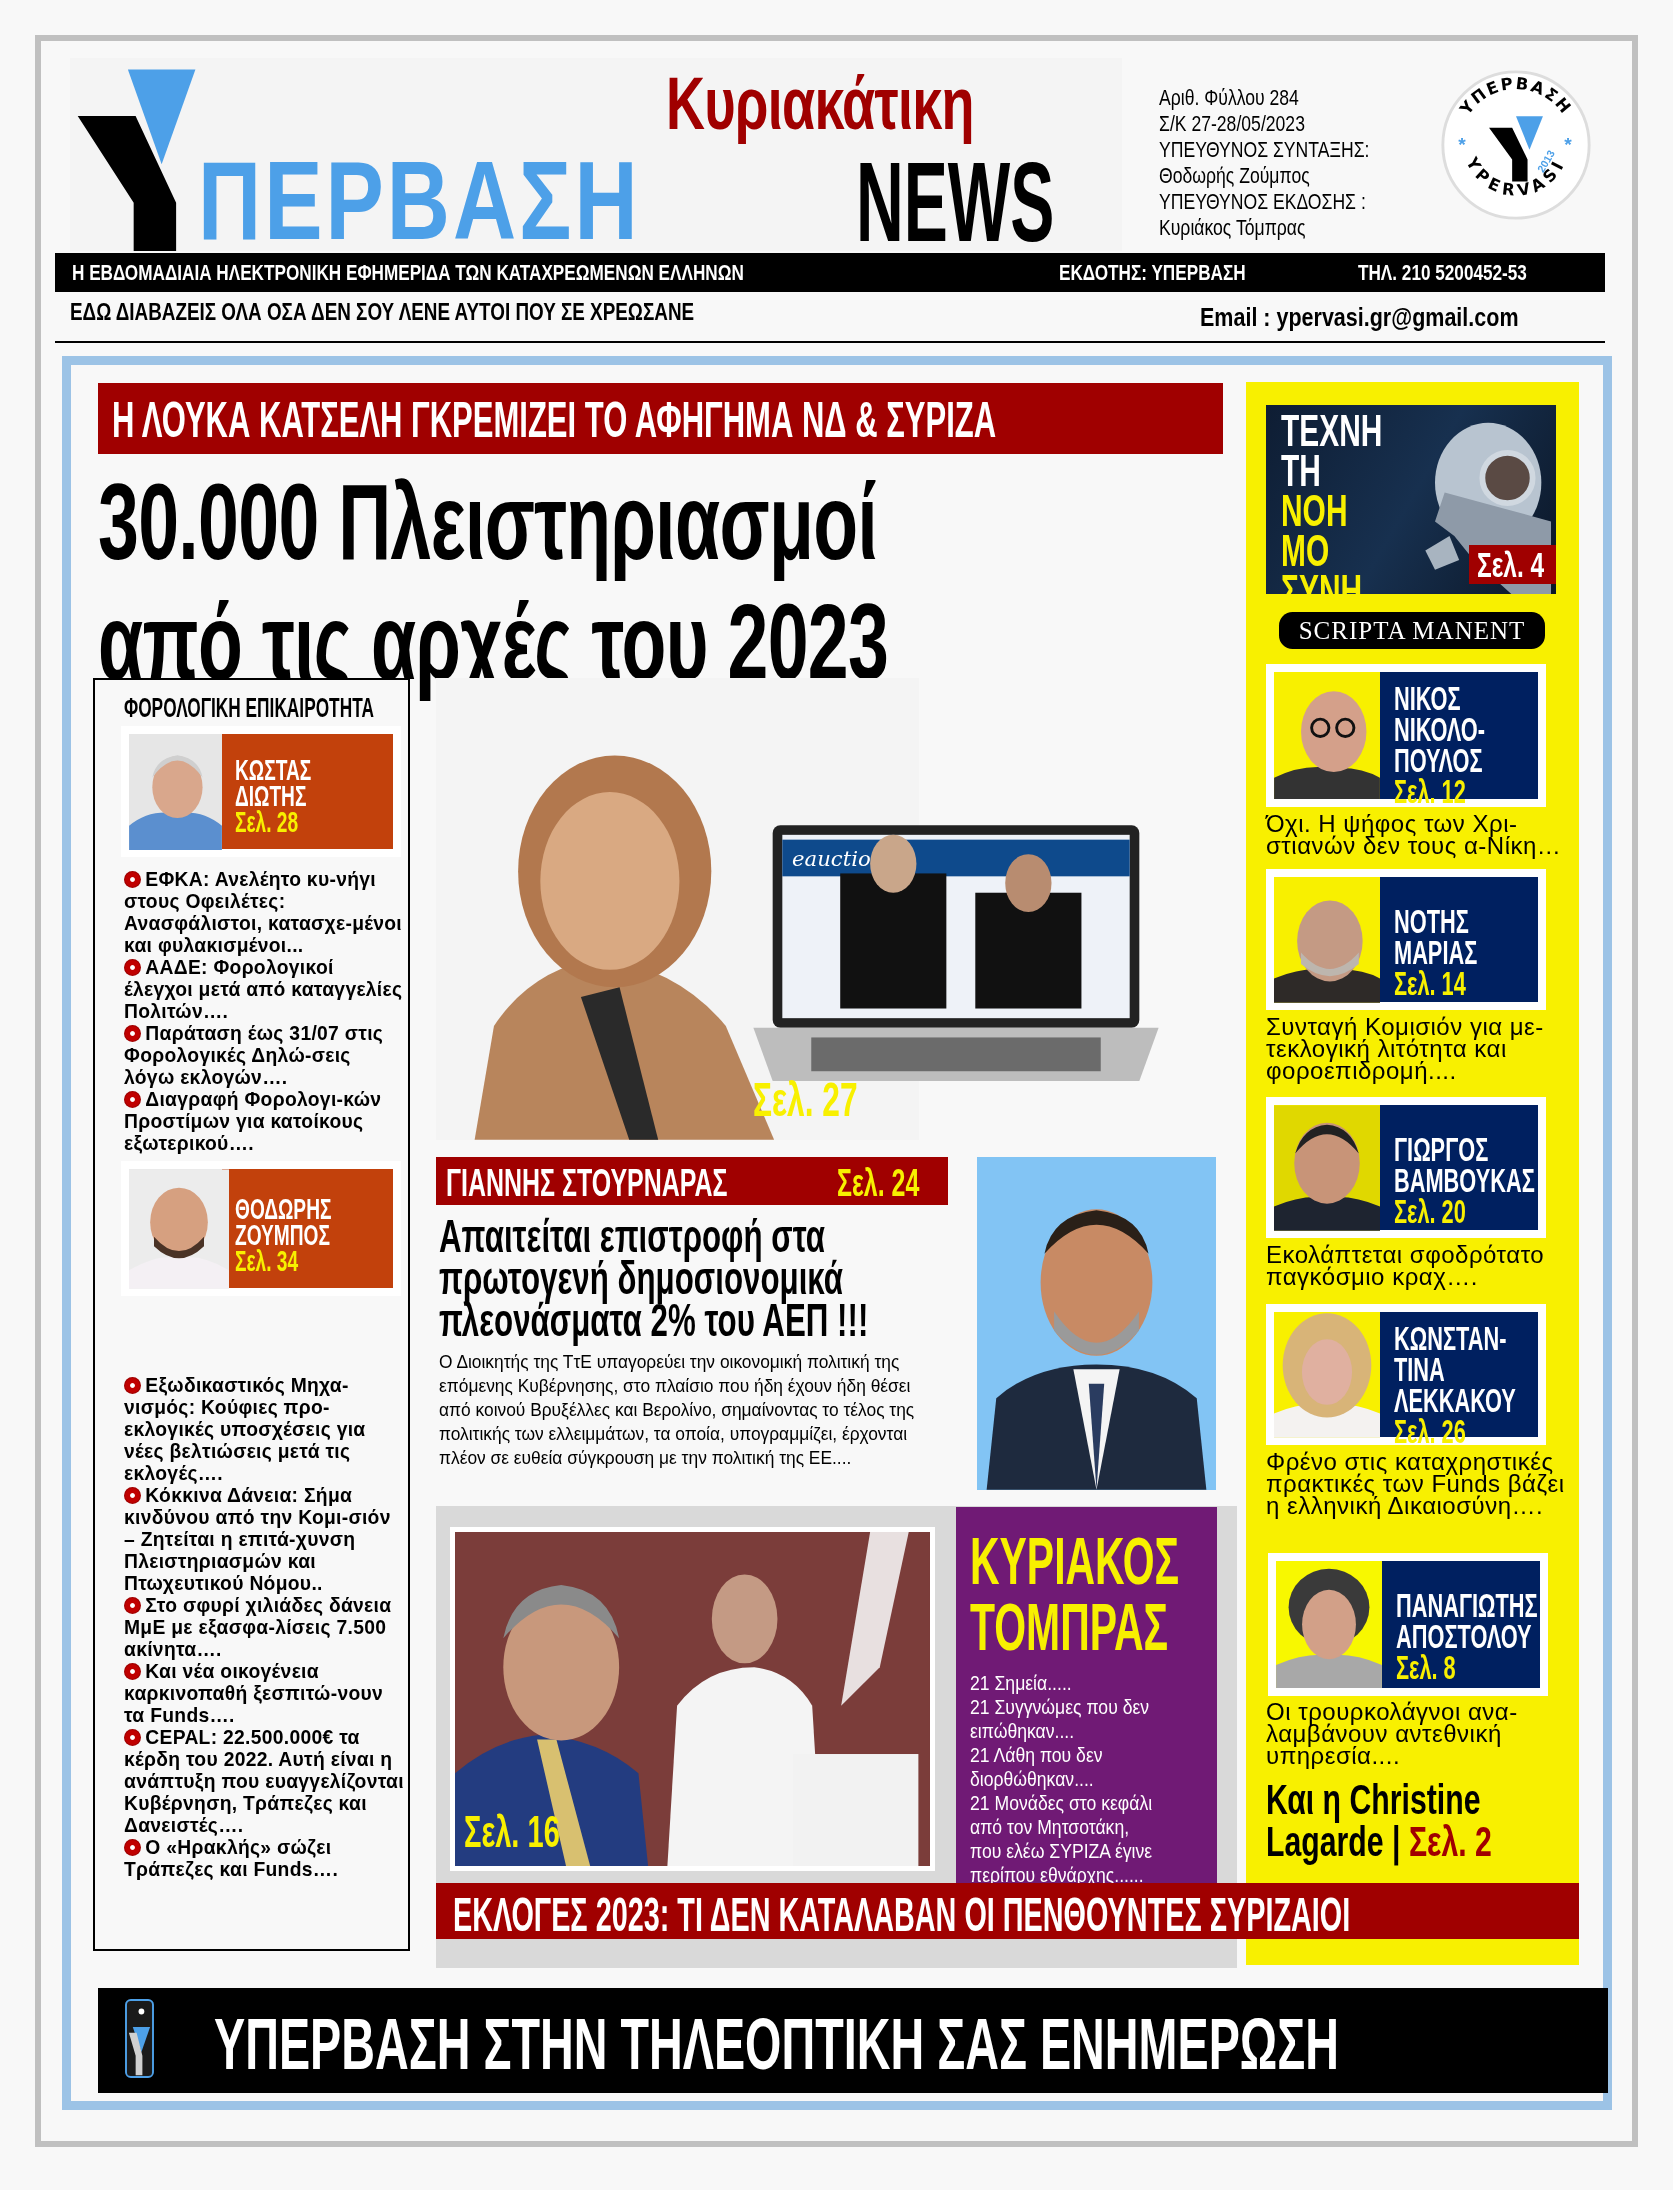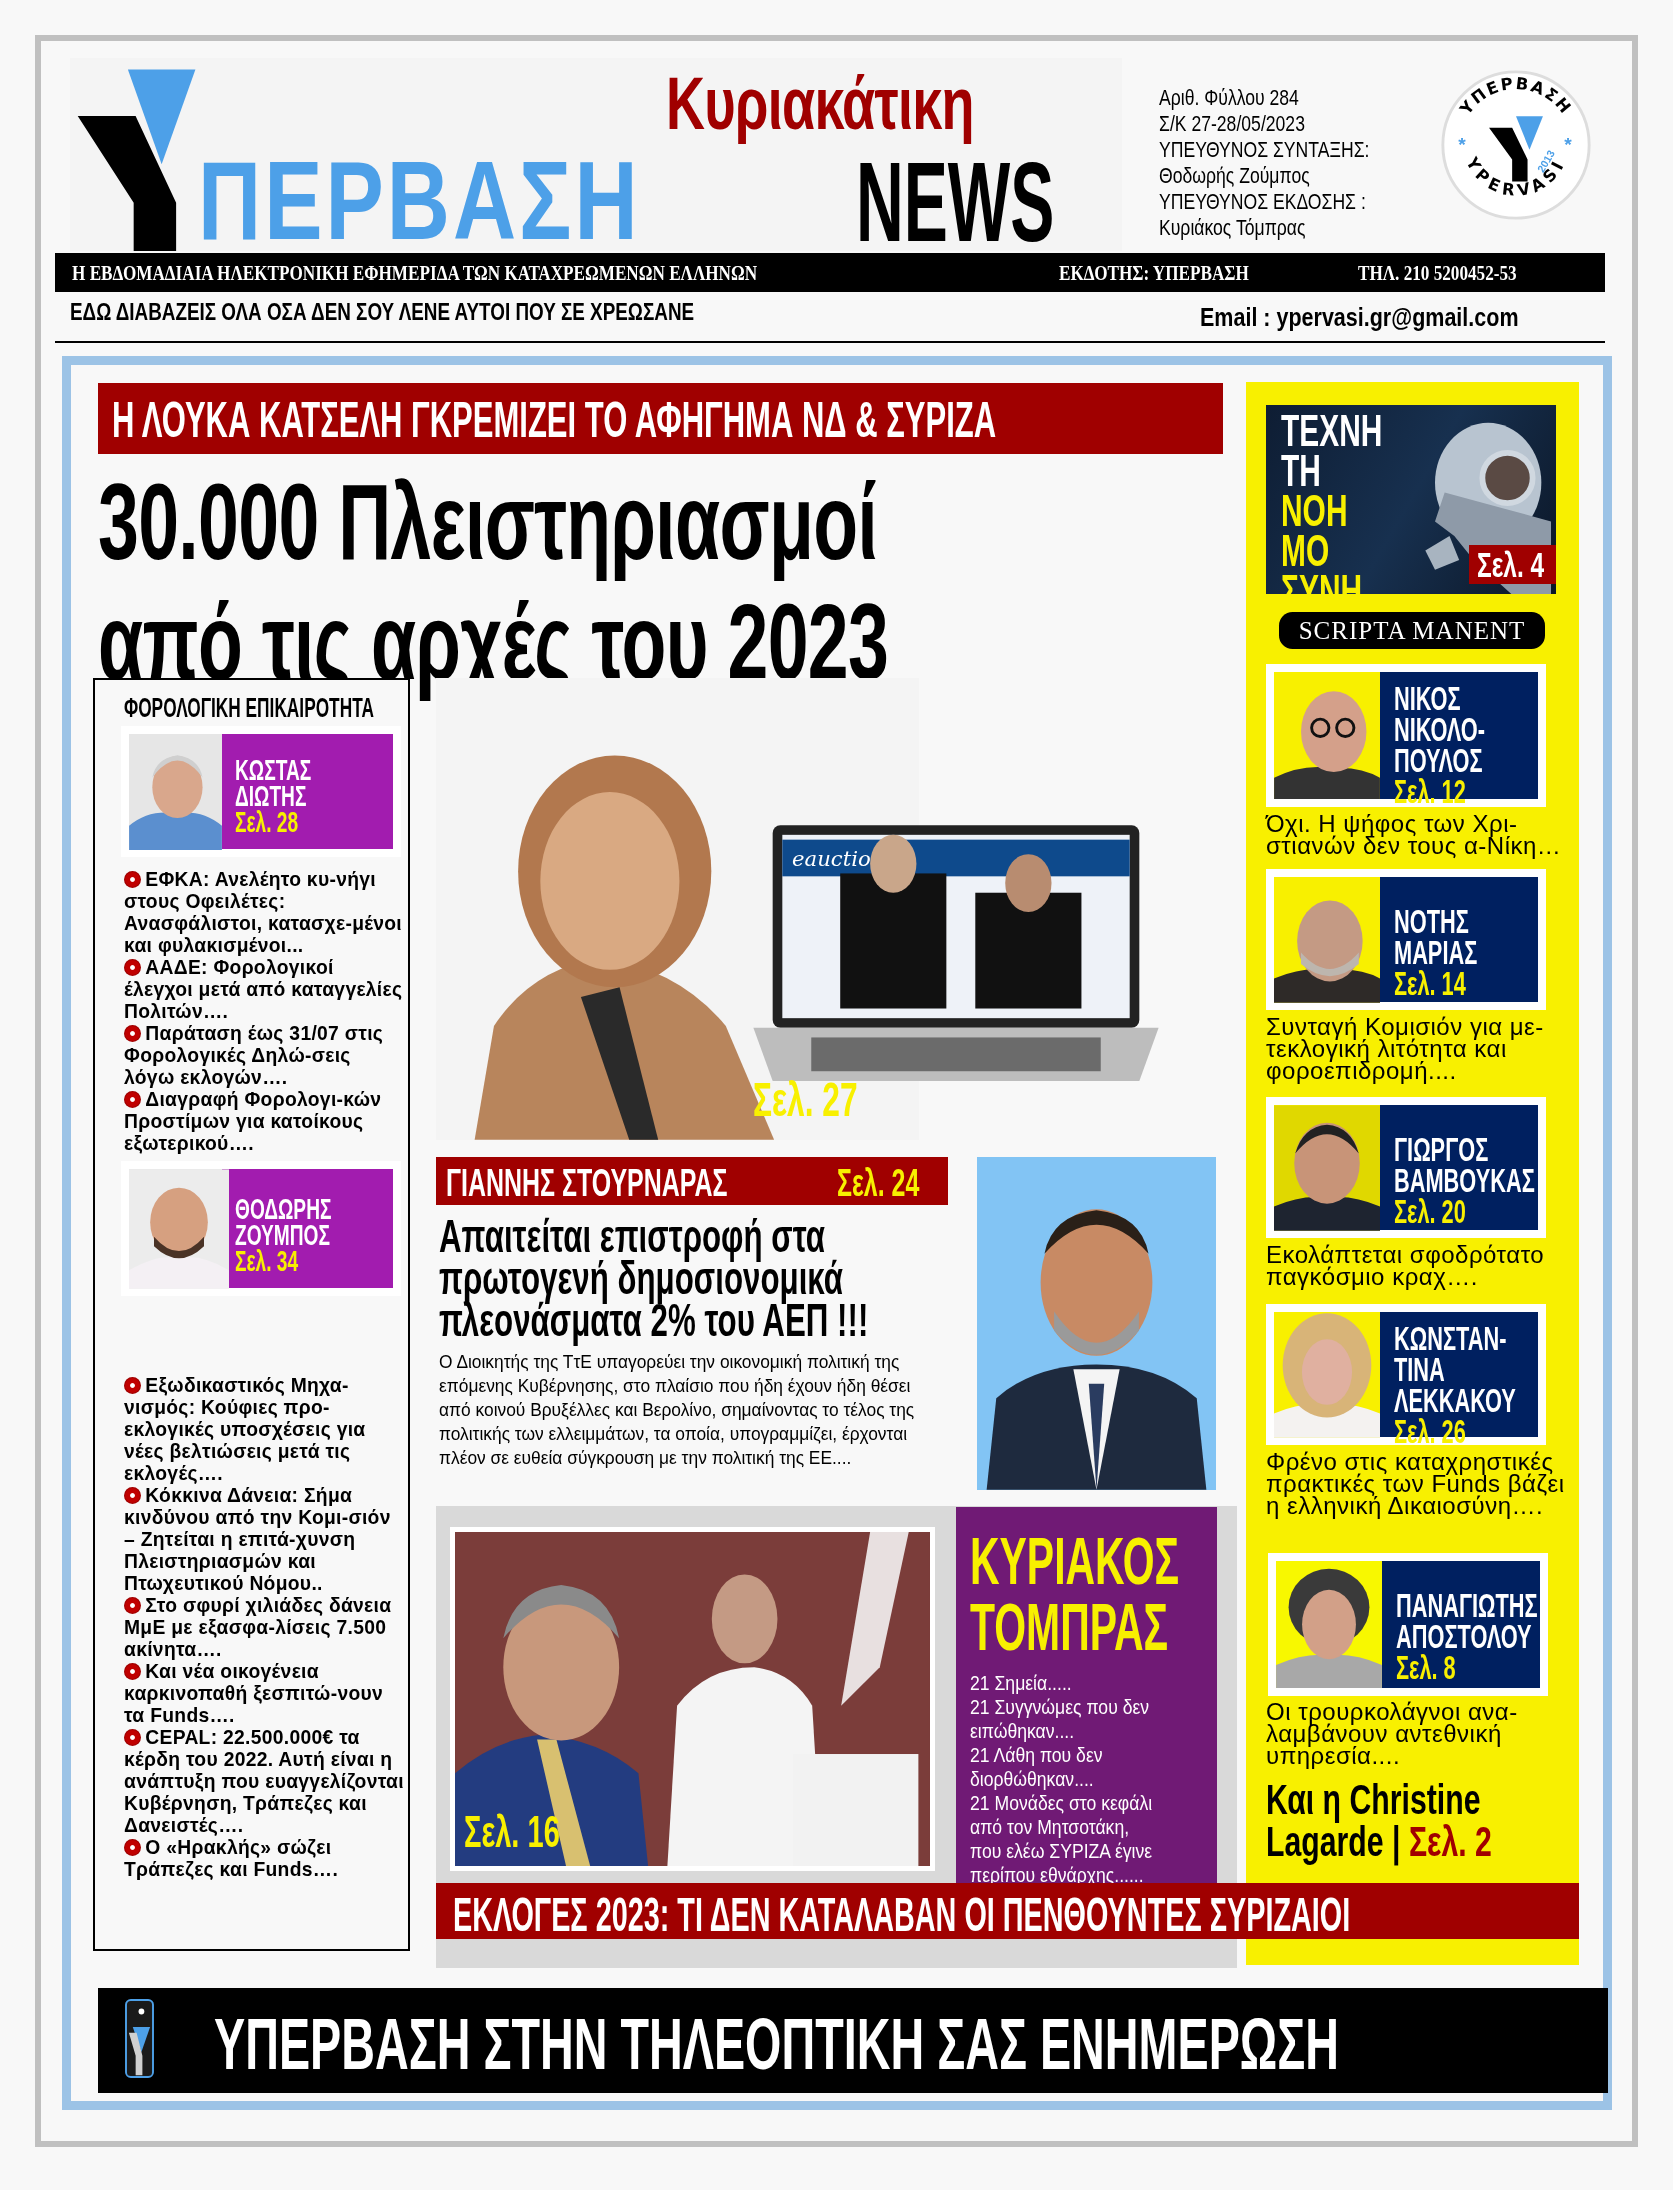--- a/index.html
+++ b/index.html
@@ -14,21 +14,21 @@
   #masthead-logo { left: 70px; top: 58px; width: 1052px; height: 193px; background: #f4f4f4; }
   #kyriakatiki { left: 666px; top: 60px; color: #a00000; font-size: 75px; font-weight: bold; transform: scaleX(0.72); transform-origin: left top; white-space: nowrap; letter-spacing: -1px; }
   #yperbash-word { left: 198px; top: 145px; color: #4da0e8; font-size: 112px; font-weight: bold; transform: scaleX(0.78); transform-origin: left top; white-space: nowrap; letter-spacing: 3.9px; line-height: 1; }
   #news-word { left: 856px; top: 145px; color: #000; font-size: 114px; font-weight: bold; transform: scaleX(0.58); transform-origin: left top; white-space: nowrap; line-height: 1; }
   #big-y { left: 70px; top: 58px; width: 164px; height: 193px; }
 
   #issue-info { left: 1159px; top: 85px; font-size: 22px; line-height: 26px; transform: scaleX(0.8); transform-origin: left top; white-space: nowrap; }
   #round-logo { left: 1439px; top: 68px; width: 154px; height: 154px; }
 
   
-  #tagline-bar { left: 55px; top: 253px; width: 1550px; height: 39px; background: #000; color: #fff; font-size: 22px; font-weight: bold; font-family: Liberation Serif, serif; }
+  #tagline-bar { left: 55px; top: 253px; width: 1550px; height: 39px; background: #000; color: #fff; font-size: 22px; font-weight: bold; }
   #tagline-bar span { position: absolute; top: 6.8px; transform: scaleX(0.78); transform-origin: left top; white-space: nowrap; }
   #subtag { left: 70px; top: 299px; font-size: 23px; font-weight: bold; transform: scaleX(0.82); transform-origin: left top; white-space: nowrap; }
   #email { left: 1200px; top: 303px; font-size: 25px; font-weight: bold; transform: scaleX(0.86); transform-origin: left top; white-space: nowrap; }
   #masthead-rule { left: 55px; top: 341px; width: 1550px; height: 1.9px; background: #000; }
 
   
   #content-frame { left: 62px; top: 356px; width: 1550px; height: 1754px; border: 9.7px solid #9cc3e6; background: #f8f8f8; }
 
   
   .red-bar { background: #a00000; color: #fff; }
@@ -53,21 +53,21 @@
   .author-card .names .pg { color: #f8f000; }
   .author-blurb { position: absolute; left: 1266px; width: 299px; font-size: 24px; line-height: 22px; letter-spacing: 0.5px; }
 
   #lagarde { left: 1266px; top: 1779px; font-size: 42px; line-height: 42px; font-weight: bold; transform: scaleX(0.72); transform-origin: left top; white-space: nowrap; }
   #lagarde .pg { color: #a00000; }
 
   
   #left-box { left: 93px; top: 678px; width: 317px; height: 1273px; border: 2.9px solid #000; background: #f8f8f8; }
   .section-title { position: absolute; left: 124px; font-size: 27px; font-weight: bold; transform: scaleX(0.64); transform-origin: left top; white-space: nowrap; }
   .red-card { position: absolute; left: 121px; width: 280px; background: #fff; padding: 7.7px; }
-  .red-card .inner { position: relative; width: 100%; height: 100%; background: #a21caf; }
+  .red-card .inner { position: relative; width: 100%; height: 100%; background: #c2410c; }
   .red-card .photo { position: absolute; left: 0; top: 0; height: 100%; width: 93px; background: #e8e8e8; }
   .red-card .names { position: absolute; left: 106px; color: #fff; font-size: 29px; line-height: 26px; font-weight: bold; transform: scaleX(0.66); transform-origin: left top; white-space: nowrap; }
   .red-card .names .pg { color: #f8f000; }
   .bullets { position: absolute; left: 124px; width: 280px; font-size: 19.3px; line-height: 22px; font-weight: bold; letter-spacing: 0.3px; }
   .bullets .b { margin-bottom: 0; }
   .flower { display: inline-block; width: 17.4px; height: 17.4px; border-radius: 50%; background: radial-gradient(circle, #fff 0 1.9px, #c00000 2.9px 6.8px, #a00000 7.7px); margin-right: 3.9px; vertical-align: -1.9px; }
 
   
   #katseli-img { left: 436px; top: 678px; width: 483px; height: 462px; background: #f2f2f2; overflow: hidden; }
   #laptop-img { left: 753px; top: 748px; width: 406px; height: 357px; }

